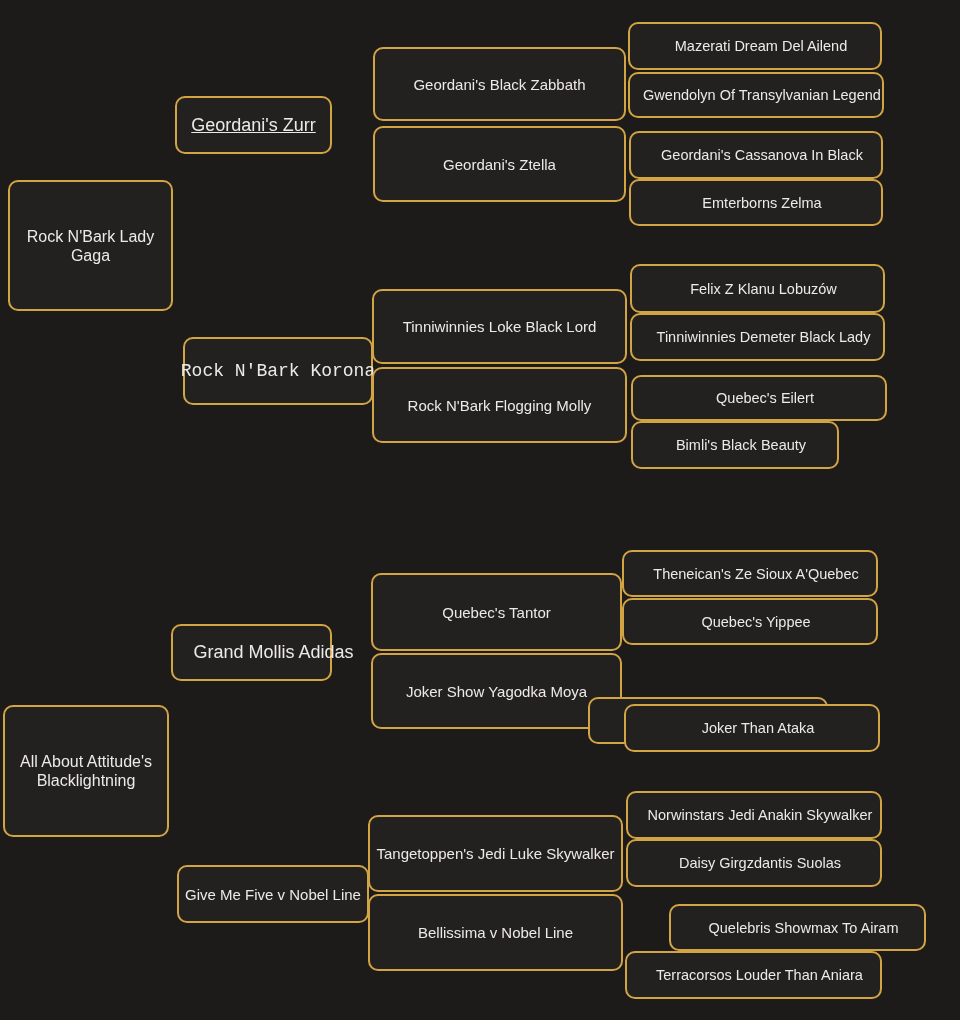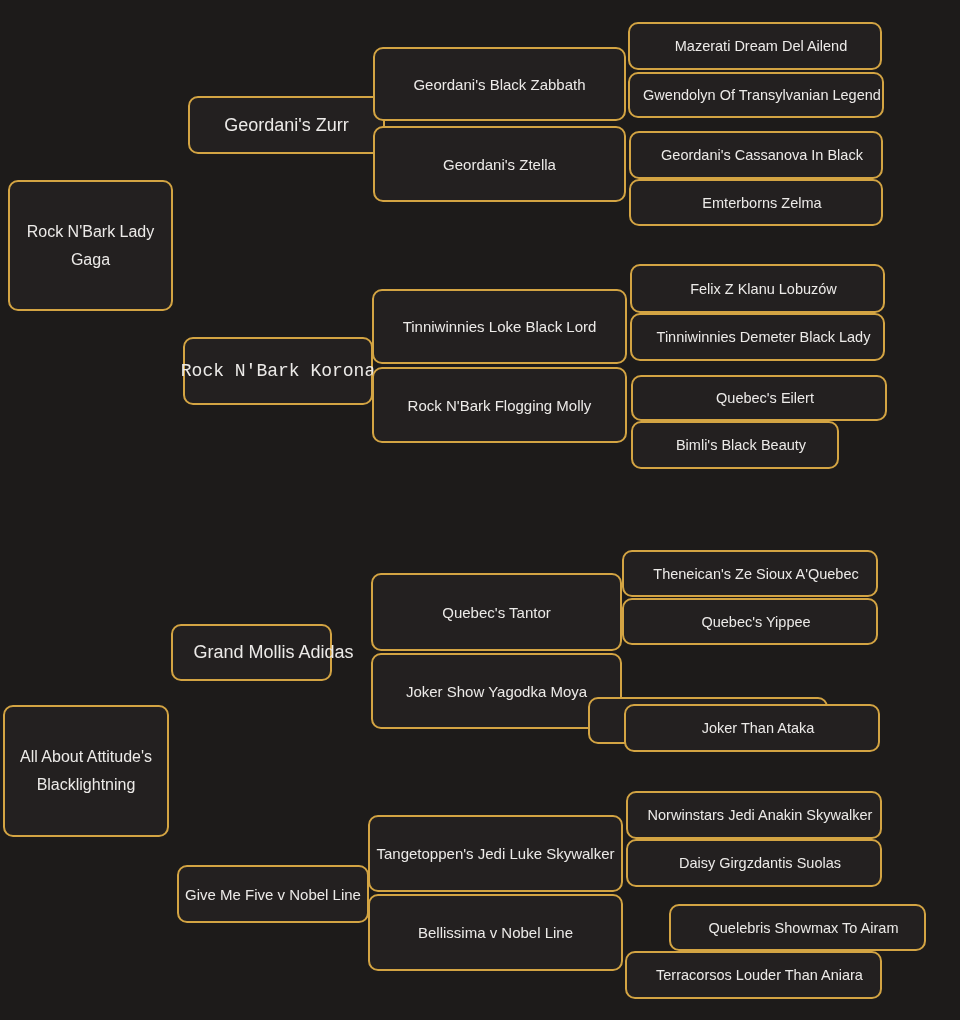--- a/index.html
+++ b/index.html
@@ -17,36 +17,36 @@
     border: 2px solid #d3a443;
     border-radius: 10px;
     background: #232020;
     color: #eceae8;
     display: flex;
     align-items: center;
     justify-content: center;
     text-align: center;
   }
   .lbl { white-space: nowrap; display: inline-block; }
-  .g1 { font-size: 16px; line-height: 28px; justify-content: flex-end; }
+  .g1 { font-size: 16px; line-height: 19px; justify-content: flex-end; }
   .g1 .lbl { white-space: normal; padding: 0 8px; }
   .g2 { font-size: 18px; }
   .g3 { font-size: 15px; }
   .g4 { font-size: 14.5px; padding-left: 12px; }
 </style>
 </head>
 <body>
 
 <div class="stage">
 
   <div class="node g1" style="left:8px; top:180px; width:165px; height:131px;">
     <span class="lbl">Rock N'Bark Lady Gaga</span>
   </div>
 
-  <div class="node g2" style="left:188px; top:96px; width:197px; height:58px;">
+  <div class="node g2" style="left:175px; top:96px; width:157px; height:58px;text-decoration:underline;">
     <span class="lbl">Geordani's Zurr</span>
   </div>
   <div class="node g2" style="left:183px; top:337px; width:190px; height:68px;font-family:Liberation Mono, monospace;">
     <span class="lbl">Rock N'Bark Korona</span>
   </div>
 
   <div class="node g3" style="left:373px; top:47px; width:253px; height:74px;">
     <span class="lbl">Geordani's Black Zabbath</span>
   </div>
   <div class="node g3" style="left:373px; top:126px; width:253px; height:76px;">

